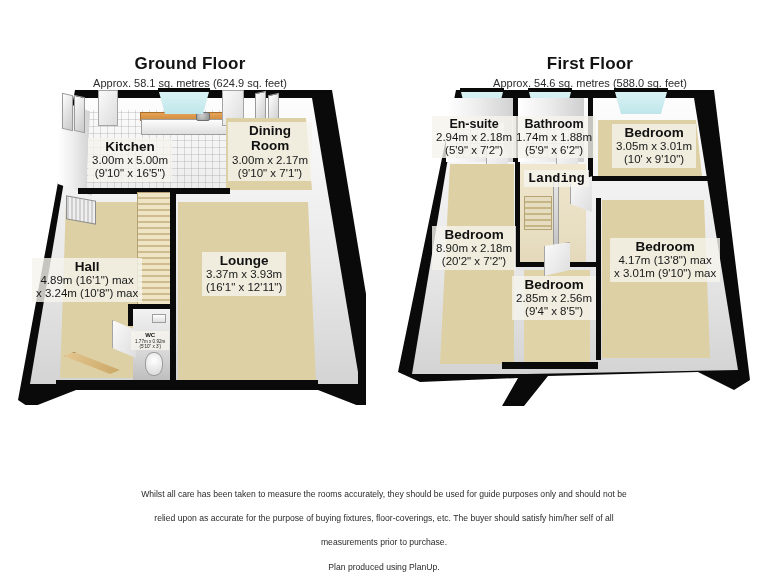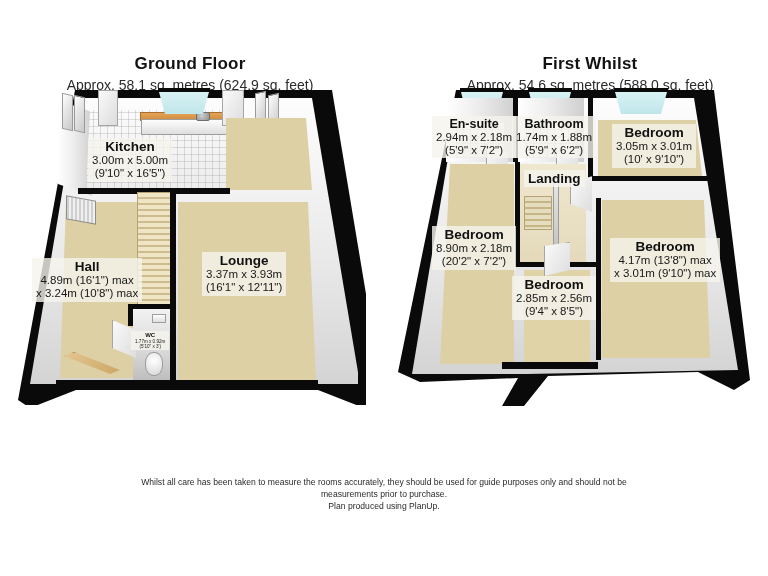--- a/index.html
+++ b/index.html
@@ -9,21 +9,21 @@
     font-family:"Liberation Sans","DejaVu Sans",sans-serif;
     color:#1a1a1a;
     overflow:hidden;
     position:relative;
   }
   .stage{position:absolute;inset:0;}
 
   
   .floor-head{position:absolute;text-align:center;width:300px;}
   .floor-title{font-size:17px;font-weight:bold;letter-spacing:.2px;color:#121212;}
-  .floor-sub{font-size:14px;color:#2b2b2b;margin-top:3px;}
+  .floor-sub{font-size:11px;color:#2b2b2b;margin-top:3px;}
 
   
   .plan{position:absolute;}
 
   
   .shape{position:absolute;}
 
   .outer-wall{background:#0a0a0a;}
   .wall-face{background:linear-gradient(180deg,#fdfdfd 0%,#e9e9e9 55%,#d2d2d2 100%);}
   .wall-face-dark{background:linear-gradient(180deg,#f2f2f2 0%,#d8d8d8 60%,#bdbdbd 100%);}
@@ -67,21 +67,21 @@
   .rname.sm{font-size:12.5px;}
   .rdim{font-size:11.5px;color:#181818;}
   .rlabel.tiny .rname{font-size:6px;}
   .rlabel.tiny .rdim{font-size:4.6px;}
 
   
   .disclaimer{
     position:absolute;left:0;right:0;top:476px;
     text-align:center;font-size:8.6px;line-height:1.42;color:#2a2a2a;
   }
-  .disclaimer div{margin:0;}
+  .disclaimer div{margin:12px;}
 
   
   .counter{background:linear-gradient(180deg,#e6a458,#cf8c3e);border:1px solid #a86f2c;}
   .unit{background:linear-gradient(180deg,#fdfdfd,#dedede);border:1px solid #9e9e9e;}
   .sink{background:radial-gradient(circle at 40% 35%,#cfcfcf,#8e8e8e);border:1px solid #6f6f6f;border-radius:2px;}
   .toilet{background:radial-gradient(circle at 50% 35%,#ffffff,#d6d6d6);border:1px solid #9b9b9b;border-radius:45%;}
   .radiator{background:repeating-linear-gradient(90deg,#cfcfcf 0 2px,#efefef 2px 4px);border:1px solid #8d8d8d;}
   .bannister{background:linear-gradient(180deg,#e8e8e8,#bdbdbd);border:1px solid #9a9a9a;border-radius:2px;}
   .mat{background:linear-gradient(115deg,#e3c58f,#caa765);border:1px solid #a8884a;}
 </style>
@@ -149,20 +149,26 @@
          clip-path:polygon(0 0,130px 0,138px 180px,0 180px);"></div>
 
     <div class="shape outer-wall" style="left:56px;top:300px;width:262px;height:8px;"></div>
 
     <div class="rlabel" style="left:88px;top:58px;">
       <div class="rname">Kitchen</div>
       <div class="rdim">3.00m x 5.00m</div>
       <div class="rdim">(9'10" x 16'5")</div>
     </div>
 
+    <div class="rlabel" style="left:228px;top:42px;">
+      <div class="rname">Dining</div>
+      <div class="rname">Room</div>
+      <div class="rdim">3.00m x 2.17m</div>
+      <div class="rdim">(9'10" x 7'1")</div>
+    </div>
 
     <div class="rlabel" style="left:32px;top:178px;">
       <div class="rname">Hall</div>
       <div class="rdim">4.89m (16'1") max</div>
       <div class="rdim">x 3.24m (10'8") max</div>
     </div>
 
     <div class="rlabel" style="left:202px;top:172px;">
       <div class="rname">Lounge</div>
       <div class="rdim">3.37m x 3.93m</div>
@@ -170,21 +176,21 @@
     </div>
 
     <div class="rlabel tiny" style="left:131px;top:251px;">
       <div class="rname">WC</div>
       <div class="rdim">1.77m x 0.92m</div>
       <div class="rdim">(5'10" x 3')</div>
     </div>
   </div>
 
   <div class="floor-head" style="left:440px;top:54px;">
-    <div class="floor-title">First Whilst</div>
+    <div class="floor-title">First Floor</div>
     <div class="floor-sub">Approx. 54.6 sq. metres (588.0 sq. feet)</div>
   </div>
 
   <div class="plan" style="left:384px;top:80px;width:384px;height:330px;">
 
     <div class="shape outer-wall" style="left:14px;top:10px;width:352px;height:318px;
          clip-path:polygon(58px 0px,316px 0px,352px 290px,336px 300px,300px 282px,150px 286px,126px 316px,104px 316px,120px 288px,22px 292px,0px 282px);"></div>
 
     <div class="shape wall-face" style="left:22px;top:18px;width:336px;height:286px;
          clip-path:polygon(52px 0px,288px 0px,332px 272px,120px 276px,6px 276px);"></div>
@@ -250,21 +256,21 @@
       <div class="rdim">1.74m x 1.88m</div>
       <div class="rdim">(5'9" x 6'2")</div>
     </div>
 
     <div class="rlabel" style="left:228px;top:44px;">
       <div class="rname">Bedroom</div>
       <div class="rdim">3.05m x 3.01m</div>
       <div class="rdim">(10' x 9'10")</div>
     </div>
 
-    <div class="rlabel" style="left:140px;top:90px;">
+    <div class="rlabel" style="left:140px;top:90px;font-family:Liberation Mono, monospace;">
       <div class="rname">Landing</div>
     </div>
 
     <div class="rlabel" style="left:48px;top:146px;">
       <div class="rname">Bedroom</div>
       <div class="rdim">8.90m x 2.18m</div>
       <div class="rdim">(20'2" x 7'2")</div>
     </div>
 
     <div class="rlabel" style="left:226px;top:158px;">
@@ -275,17 +281,18 @@
 
     <div class="rlabel" style="left:128px;top:196px;">
       <div class="rname">Bedroom</div>
       <div class="rdim">2.85m x 2.56m</div>
       <div class="rdim">(9'4" x 8'5")</div>
     </div>
   </div>
 
   <div class="disclaimer">
     <div>Whilst all care has been taken to measure the rooms accurately, they should be used for guide purposes only and should not be</div>
+    <div>relied upon as accurate for the purpose of buying fixtures, floor-coverings, etc. The buyer should satisfy him/her self of all</div>
     <div>measurements prior to purchase.</div>
     <div>Plan produced using PlanUp.</div>
   </div>
 
 </div>
 
 </body></html>

